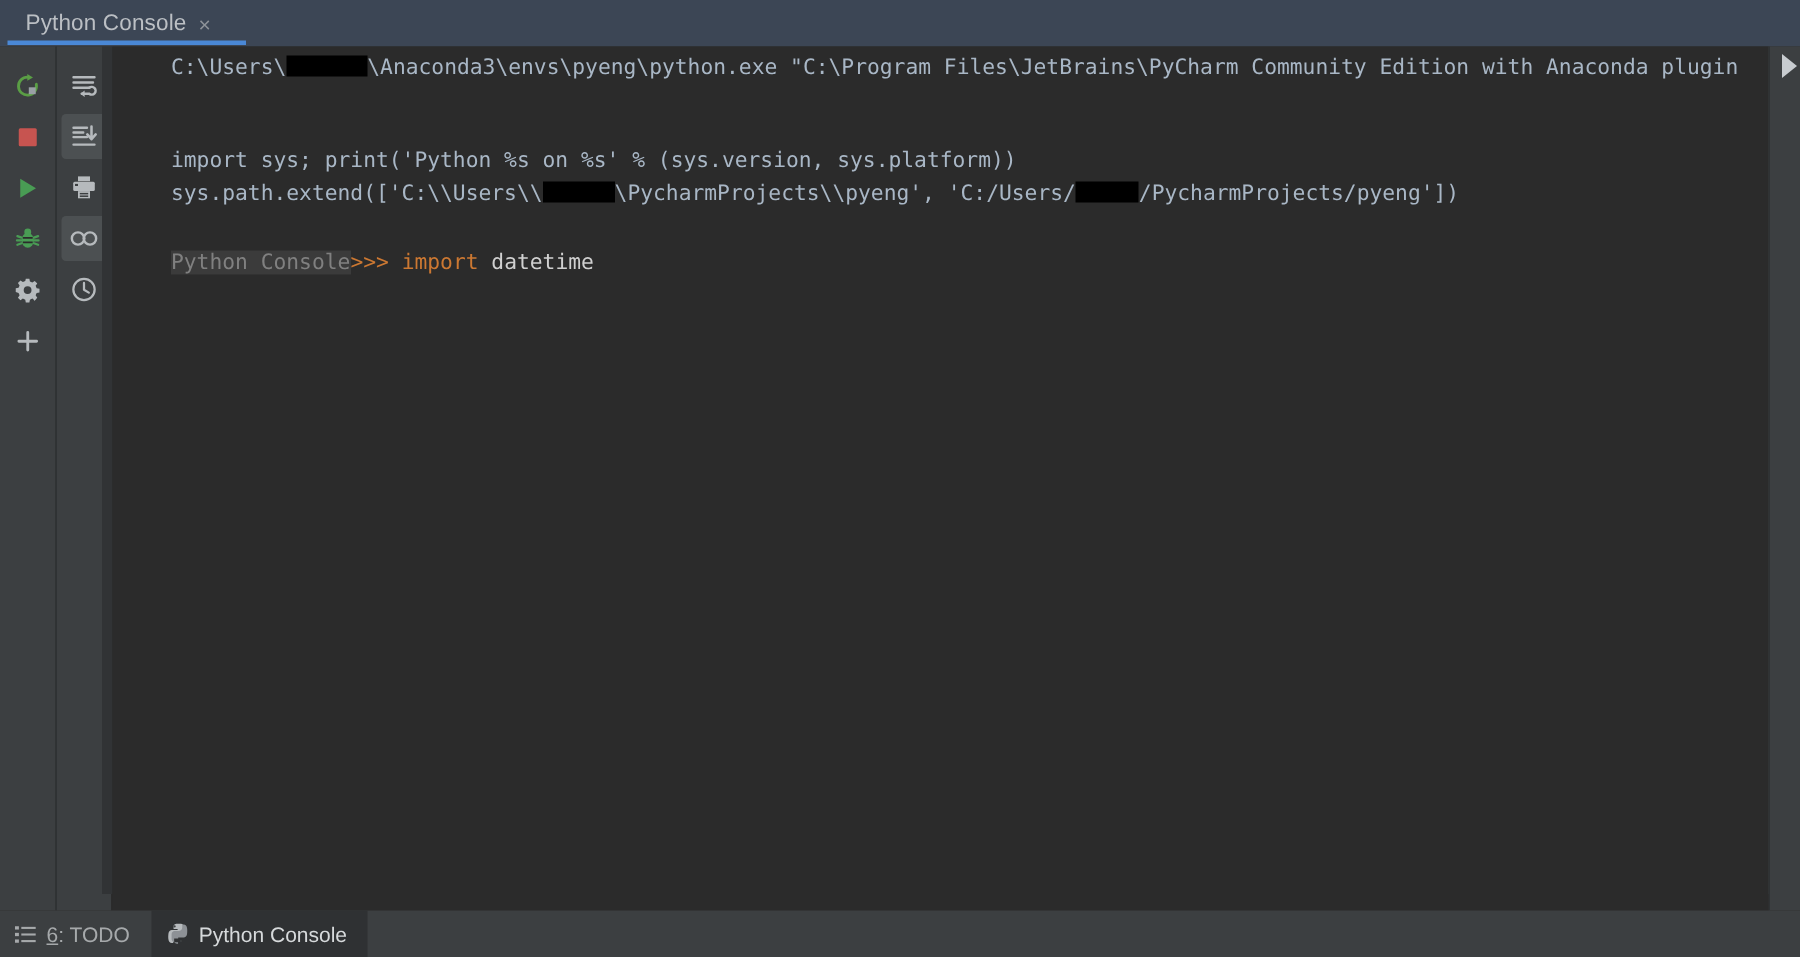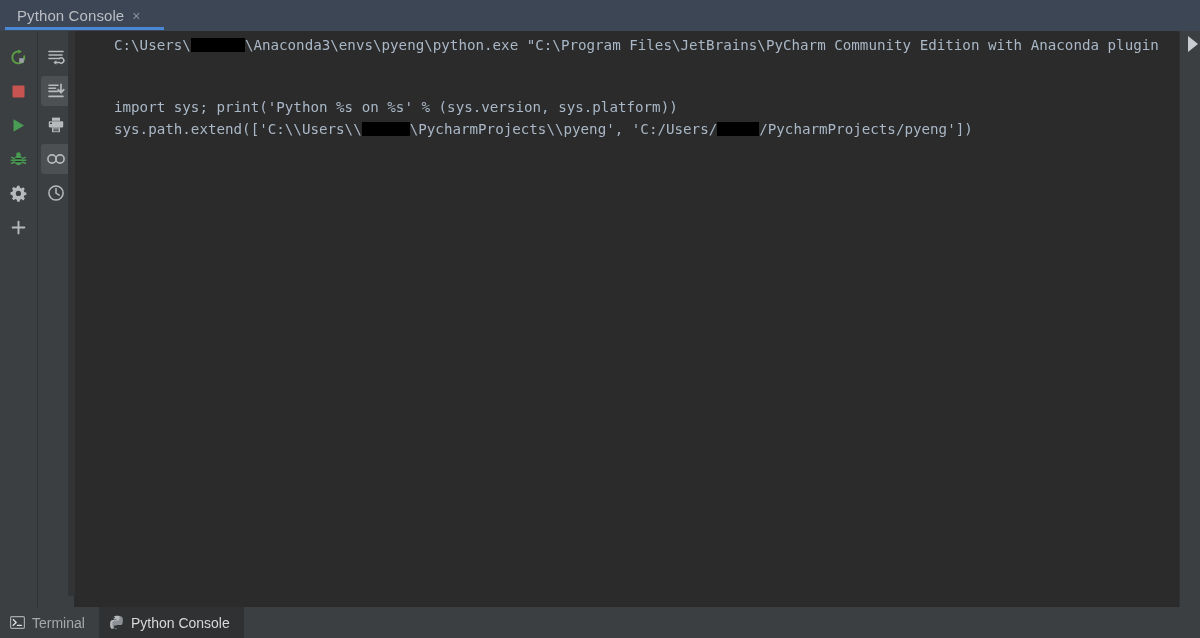--- a/index.html
+++ b/index.html
@@ -273,44 +273,50 @@
 
   </div>
 
   <div class="console-gutter"></div>
 
   <div class="console">
     <div class="code">
       <div class="ln ln0"><span class="c-plain">C:\Users\</span><span class="redact" style="width: 54px;"></span><span class="c-plain">\Anaconda3\envs\pyeng\python.exe "C:\Program Files\JetBrains\PyCharm Community Edition with Anaconda plugin</span></div>
       <div class="ln ln1"><span class="c-plain">import sys; print('Python %s on %s' % (sys.version, sys.platform))</span></div>
       <div class="ln ln2"><span class="c-plain">sys.path.extend(['C:\\Users\\</span><span class="redact" style="width: 48px;"></span><span class="c-plain">\PycharmProjects\\pyeng', 'C:/Users/</span><span class="redact" style="width: 42px;"></span><span class="c-plain">/PycharmProjects/pyeng'])</span></div>
+      <div class="ln ln3"><span class="label-pyconsole">Python Console</span><span class="c-prompt-orange">&gt;&gt;&gt; </span><span class="c-keyword">import</span><span class="c-ident"> datetime</span></div>
     </div>
   </div>
 
   <div class="right-rail"></div>
   <div class="right-rail-inner"></div>
   <div class="edge-marker"></div>
 
   <div class="hscroll-track">
     
   </div>
 
   <div class="statusbar">
 
-
     <div class="sb-item">
       <span class="sb-icon">
-        <svg width="15" height="13" viewBox="0 0 15 13">
-          <rect x="0.6" y="0.6" width="13.8" height="11.8" rx="1.2" fill="none" stroke="#a6a9ab" stroke-width="1.2"></rect>
-          <path d="M3.2 3.6 L6.2 6.4 L3.2 9.2" stroke="#e0e2e4" stroke-width="1.3" fill="none" stroke-linecap="round" stroke-linejoin="round"></path>
-          <path d="M7.4 9.4 H11.4" stroke="#e0e2e4" stroke-width="1.3" stroke-linecap="round"></path>
+        <svg width="14" height="12" viewBox="0 0 14 12">
+          <g fill="#a6a9ab">
+            <rect x="0" y="0.5" width="2.6" height="2.2"></rect>
+            <rect x="0" y="4.9" width="2.6" height="2.2"></rect>
+            <rect x="0" y="9.3" width="2.6" height="2.2"></rect>
+            <rect x="4.2" y="0.9" width="9.6" height="1.4"></rect>
+            <rect x="4.2" y="5.3" width="9.6" height="1.4"></rect>
+            <rect x="4.2" y="9.7" width="9.6" height="1.4"></rect>
+          </g>
         </svg>
       </span>
-      <span>Terminal</span>
-    </div>
+      <span><span class="sb-underline">6</span><span>: TODO</span></span>
+    </div>
+
 
     <div class="sb-item selected">
       <span class="sb-icon">
         <svg width="15" height="15" viewBox="0 0 15 15">
           <path d="M7.3 0.8 c-2.1 0-2.6 .9-2.6 2v1.6h2.7v.6H3.6c-1.2 0-2.1 .8-2.3 2.3 -.2 1.7-.2 2.8 0 4.1 .2 1.4 1 2.3 2.2 2.3h1V11.7c0-1.3 1.1-2.4 2.4-2.4h2.7c1.1 0 2-.9 2-2V2.8c0-1.1-.9-1.8-2-2 -.8-.1-1.6 0-2.3 0z" fill="#b6babd"></path>
           <circle cx="5.4" cy="2.6" r=".75" fill="#3c3f41"></circle>
           <path d="M7.7 14.2 c2.1 0 2.6-.9 2.6-2v-1.6H7.6v-.6h3.8c1.2 0 2.1-.8 2.3-2.3 .2-1.7 .2-2.8 0-4.1 -.2-1.4-1-2.3-2.2-2.3h-1V3.3c0 1.3-1.1 2.4-2.4 2.4H5.4c-1.1 0-2 .9-2 2v3.5c0 1.1 .9 1.8 2 2 .8 .1 1.6 0 2.3 0z" fill="#7e8184" opacity="0"></path>
           <path d="M9.6 14.2 c2.1 0 2.6-.9 2.6-2v-1.6H9.5v-.6h.4c1.2 0 2.1-.8 2.3-2.3 .2-1.7 .2-2.8 0-4.1" fill="none"></path>
           <path d="M7.7 14.2 c-2.1 0-2.6-.9-2.6-2V10.6h2.7V10H11.4c1.2 0 2.1-.8 2.3-2.3 .2-1.7 .2-2.8 0-4.1 -.2-1.4-1-2.3-2.2-2.3h-1.0V3.3c0 1.3-1.1 2.4-2.4 2.4H5.4c-1.1 0-2 .9-2 2v3.5c0 1.1 .9 1.8 2 2 .8 .1 1.6 0 2.3 0z" fill="#8d9196"></path>
           <circle cx="9.6" cy="12.4" r=".75" fill="#3c3f41"></circle>

